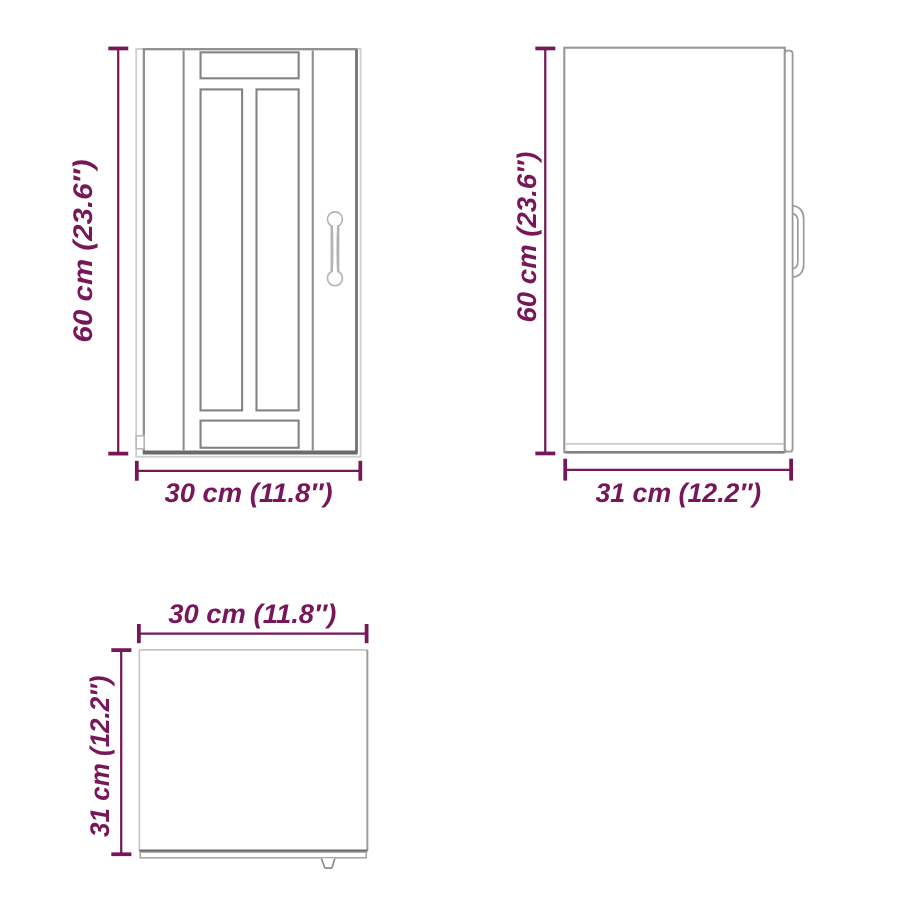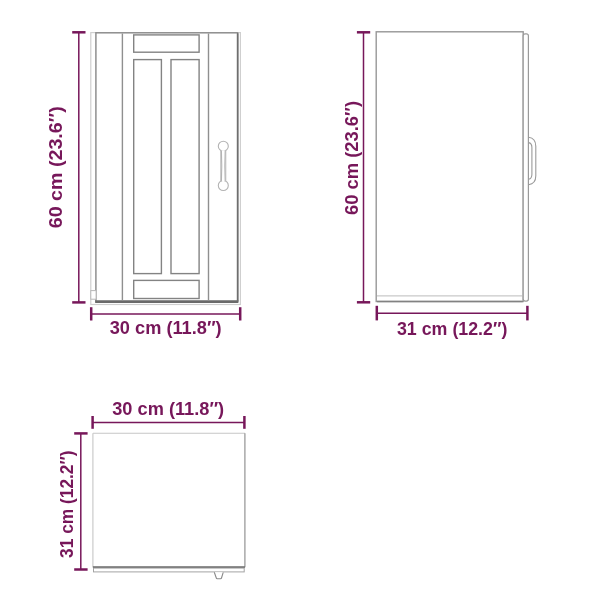--- a/index.html
+++ b/index.html
@@ -1,16 +1,16 @@
 <!DOCTYPE html>
 <html><head>
 <meta charset="utf-8">
 <style>
   html,body{margin:0;padding:0;background:#ffffff;}
-  #canvas{width:600px;height:600px;position:relative;}
+  #canvas{width:600px;height:600px;position:relative;font-style:italic;}
   svg{position:absolute;top:0;left:0;}
   text{font-family:"Liberation Sans",sans-serif;font-weight:bold;fill:#77175a;}
 </style>
 </head>
 <body>
 <div id="canvas">
 <svg width="600" height="600" viewBox="0 0 600 600" style="filter:blur(0.5px)">
 
   <rect x="90.8" y="32.6" width="149.6" height="271.9" fill="#ffffff" stroke="#cfcfcf" stroke-width="1.2"></rect>
 

